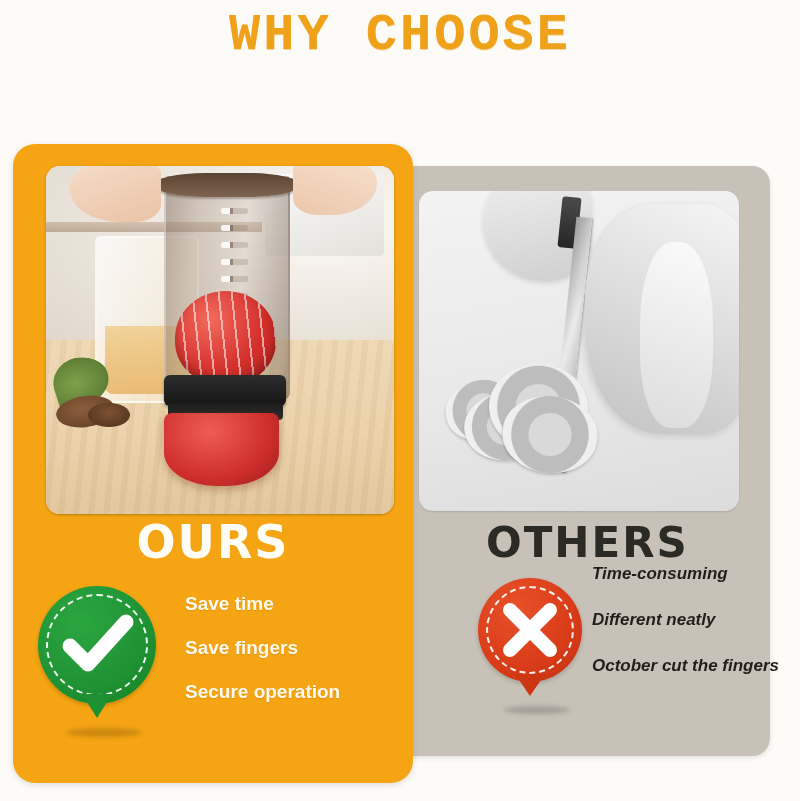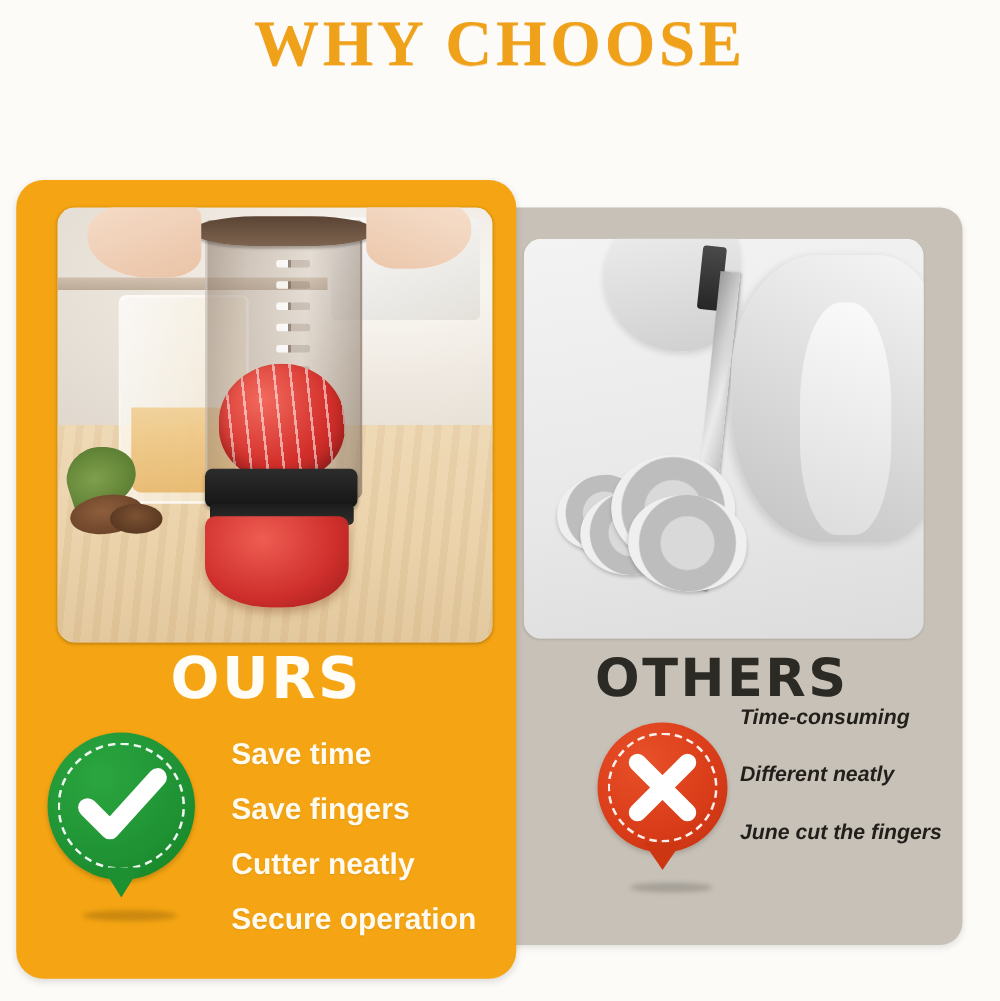--- a/index.html
+++ b/index.html
@@ -9,21 +9,21 @@
     font-family: "Liberation Sans", sans-serif;
     overflow: hidden;
   }
   .page { position: relative; width: 800px; height: 801px; background: #fcfbf8; }
 
   
   .headline {
     position: absolute; left: 0; top: 8px; width: 800px;
     text-align: center;
     color: #f0a11a;
-    font-family: Liberation Serif, serif;
+    font-family: Liberation Mono, monospace;
     font-weight: 700;
     font-size: 52px;
     line-height: 56px;
     letter-spacing: 3px;
     text-shadow: 0 1px 0 rgba(230,150,10,.35);
   }
   .headline .l2 { display: block; }
 
   
   .panel-others {
@@ -220,21 +220,21 @@
     font-weight: 700;
     letter-spacing: 2px;
   }
   .title-ours {
     left: 13px; top: 516px; width: 400px;
     text-align: center;
     font-size: 46px; line-height: 52px;
     color: #fffdf6;
   }
   .title-others {
-    left: 476px; top: 518px; width: 250px;
+    left: 486px; top: 518px; width: 250px;
     text-align: left;
     font-size: 42px; line-height: 50px;
     color: #2c2a25;
   }
 
   
   .badge { position: absolute; }
   .badge .pin {
     position: relative;
     border-radius: 50%;
@@ -276,21 +276,21 @@
   }
   .badge-x .pin:after { border-top: 22px solid #cd3613; }
   .badge-x .shadow { top: 128px; width:66px; height:8px; }
 
   
   .list { position: absolute; }
   .list-ours { left: 185px; top: 592px; width: 220px; }
   .list-ours li {
     list-style: none;
     color: #fffaef;
-    font-size: 24px;
+    font-size: 19px;
     font-weight: 700;
     line-height: 24px;
     margin-bottom: 20px;
     white-space: nowrap;
     text-shadow: 0 1px 1px rgba(160,105,5,.25);
   }
   .list-others { left: 592px; top: 563px; width: 200px; }
   .list-others li {
     list-style: none;
     color: #221f1b;
@@ -380,23 +380,22 @@
       <svg viewBox="0 0 104 104">
         <path d="M32 32 L72 72 M72 32 L32 72" fill="none" stroke="#ffffff" stroke-width="14" stroke-linecap="round"></path>
       </svg>
     </div>
     <div class="shadow"></div>
   </div>
 
   <ul class="list list-ours">
     <li>Save time</li>
     <li>Save fingers</li>
-    <li>Cutter neatly</li>
     <li>Secure operation</li>
   </ul>
 
   <ul class="list list-others">
     <li>Time-consuming</li>
     <li>Different neatly</li>
-    <li>June cut the fingers</li>
+    <li>October cut the fingers</li>
   </ul>
 
 </div>
 
 </body></html>

